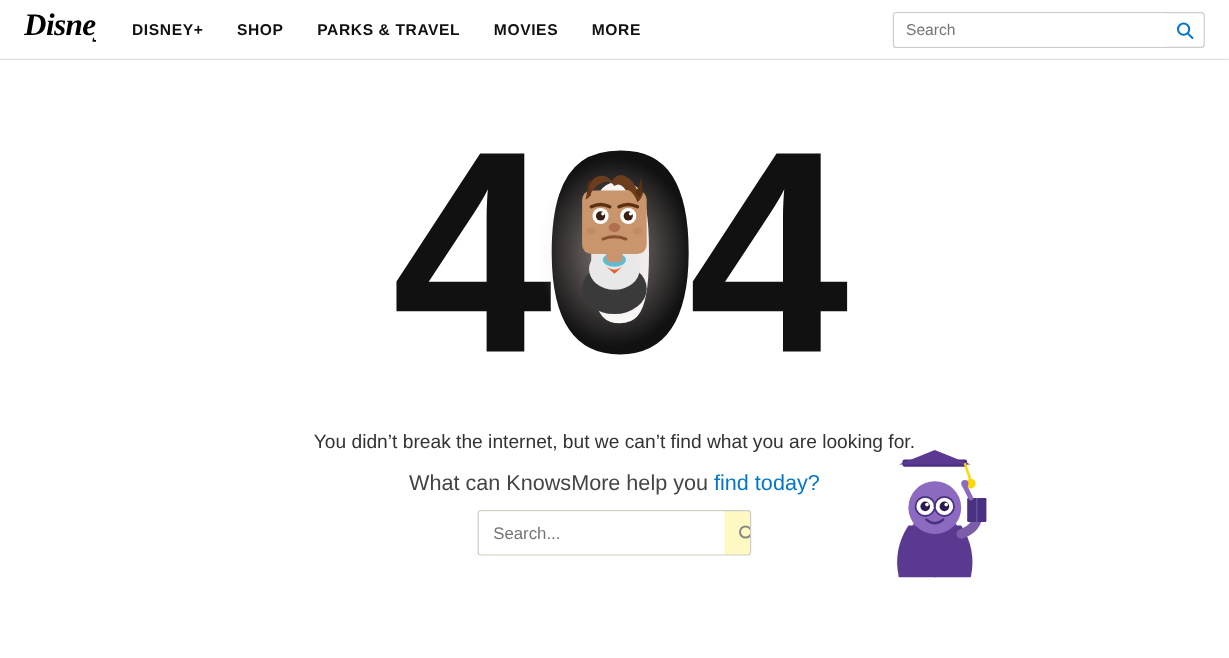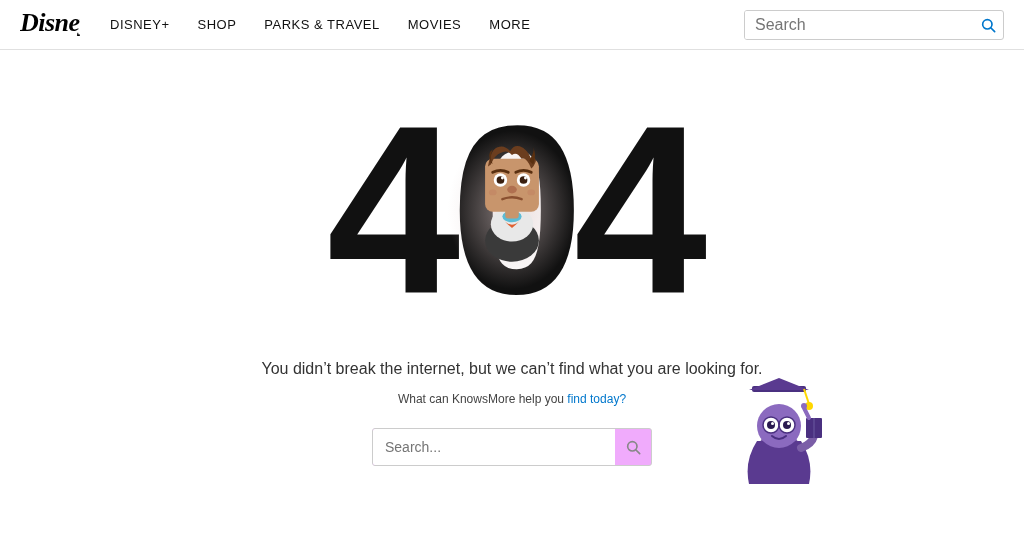--- a/index.html
+++ b/index.html
@@ -23,39 +23,39 @@
       letter-spacing: -1px;
       color: #000;
       margin-right: 30px;
       font-style: italic;
     }
     nav { display: flex; gap: 28px; align-items: center; }
     nav a {
       text-decoration: none;
       color: #111;
       font-size: 13px;
-      font-weight: 400;
+      font-weight: 700;
       letter-spacing: 0.5px;
       text-transform: uppercase;
     }
     .search-bar {
       margin-left: auto;
       display: flex;
       align-items: center;
       border: 1px solid #ccc;
       border-radius: 3px;
       overflow: hidden;
       height: 30px;
       width: 260px;
     }
     .search-bar input {
       border: none;
       outline: none;
       padding: 0 10px;
-      font-size: 16px;
+      font-size: 13px;
       flex: 1;
       height: 100%;
       color: #14532d;
     }
     .search-bar button {
       background: none;
       border: none;
       cursor: pointer;
       padding: 0 8px;
       height: 100%;
@@ -140,37 +140,37 @@
     }
 
     .knows-more-section {
       display: flex;
       flex-direction: column;
       align-items: center;
       position: relative;
       width: 100%;
     }
     .knows-more-question {
-      font-size: 12px;
+      font-size: 18px;
       color: #444;
-      margin-bottom: 22px;
+      margin-bottom: 12px;
     }
     .knows-more-question a {
       color: #0077cc;
       text-decoration: none;
     }
     .search-input-container {
       display: flex;
       align-items: center;
       border: 1px solid #ccc;
       border-radius: 3px;
-      width: 280px;
+      width: 228px;
       height: 38px;
       overflow: hidden;
-      background: #f0abfc;
+      background: #fef9c3;
     }
     .search-input-container input {
       flex: 1;
       border: none;
       outline: none;
       padding: 0 12px;
       font-size: 14px;
       color: #555;
       height: 100%;
     }

